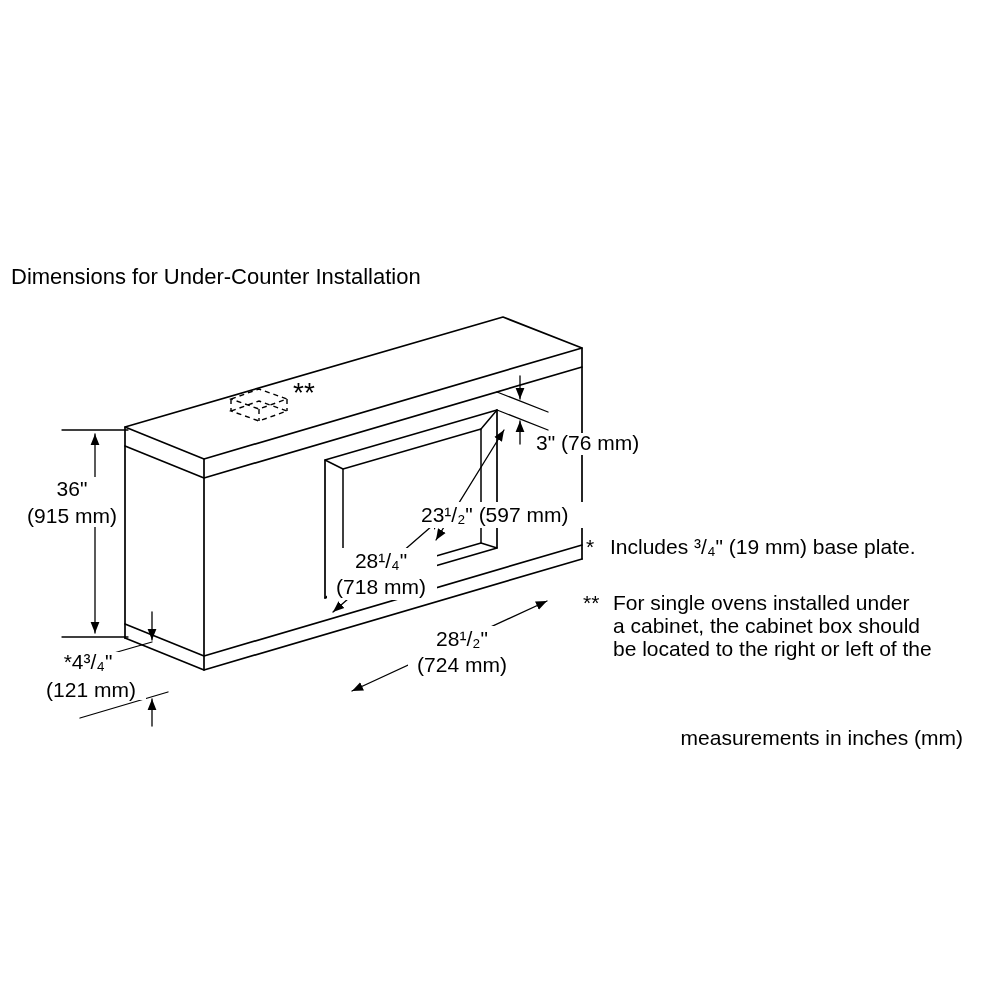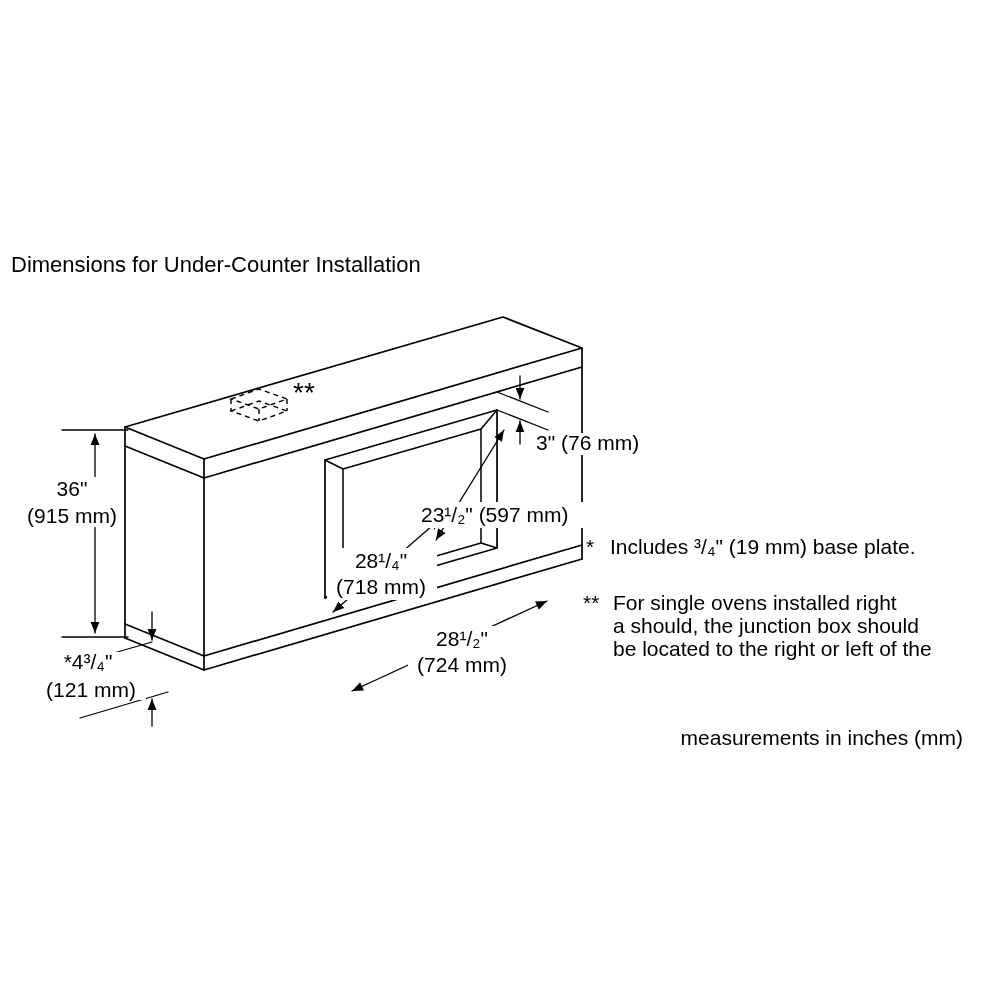--- a/index.html
+++ b/index.html
@@ -1,20 +1,20 @@
 <!DOCTYPE html>
 <html><head>
 <meta charset="utf-8">
 <style>
   html,body { margin:0; padding:0; background:#fff; }
   .page {
     position:relative; width:1000px; height:1000px; background:#ffffff;
     font-family:"Liberation Sans","DejaVu Sans",sans-serif; color:#000; overflow:hidden;
   }
-  .title { position:absolute; left:11px; top:252px; font-size:22px; }
+  .title { position:absolute; left:11px; top:264px; font-size:22px; }
   .drawing { position:absolute; left:0; top:0; }
   svg text { font-family:"Liberation Sans","DejaVu Sans",sans-serif; font-size:21px; fill:#000; }
   svg text.marker-text { font-size:28px; }
   .note { position:absolute; font-size:21px; line-height:23px; display:flex; }
   .note .marker { flex:0 0 auto; }
   .note-single .marker { width:24px; }
   .note-double .marker { width:30px; }
   .footer { position:absolute; left:563px; top:717px; width:400px; text-align:right; font-size:21px;margin-top:9px; }
 </style>
 </head>
@@ -118,21 +118,21 @@
   </svg>
 
   <div class="note note-single" style="left:586px; top:535px;">
     <span class="marker">*</span>
     <span>Includes ³/₄" (19 mm) base plate.</span>
   </div>
 
   <div class="note note-double" style="left:583px; top:591px;">
     <span class="marker">**</span>
     <span>
-      <div>For single ovens installed right</div>
-      <div>a should, the junction box should</div>
+      <div>For single ovens installed under</div>
+      <div>a cabinet, the cabinet box should</div>
       <div>be located to the right or left of the</div>
     </span>
   </div>
 
   <div class="footer">measurements in inches (mm)</div>
 
 </div>
 
 </body></html>

